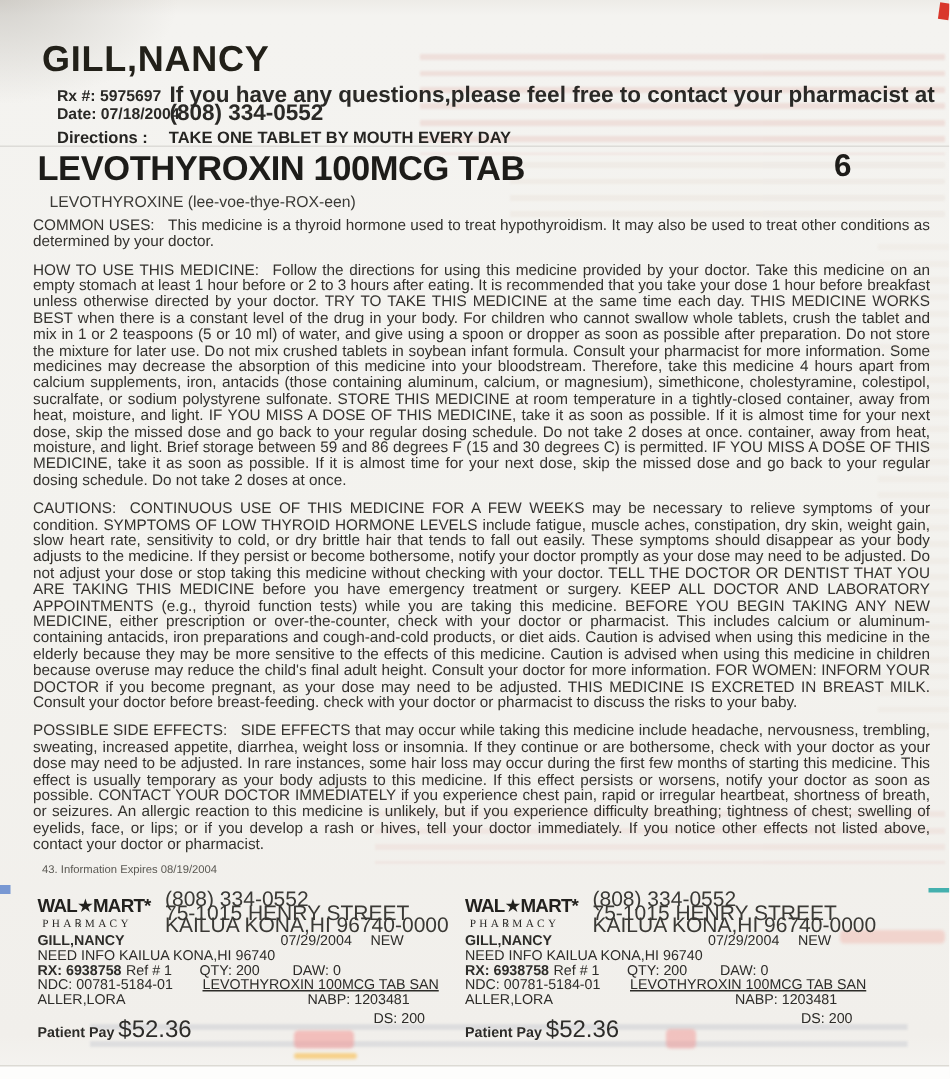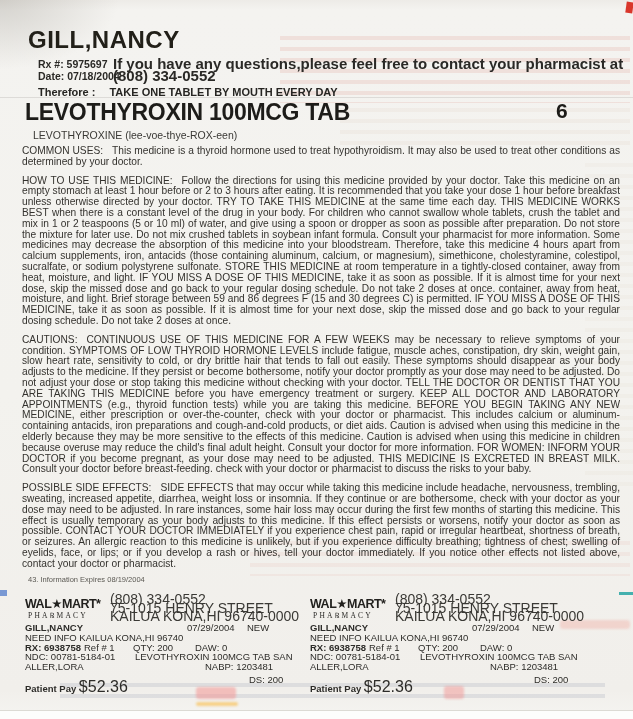--- a/index.html
+++ b/index.html
@@ -54,21 +54,21 @@
   .ph-label{position:absolute;top:595px;width:290px;height:95px;font-size:9.5px;color:#2d2c29;}
   .ph-label.left{left:25px;}
   .ph-label.right{left:310px;}
   .lab-head{position:relative;height:27px;}
   .logo{position:absolute;left:0;top:1px;width:66px;text-align:center;}
   .logo-top{font-size:12.5px;font-weight:700;letter-spacing:-.5px;color:#22211e;white-space:nowrap;}
   .logo-sub{font-family:"Liberation Serif","DejaVu Serif",serif;font-size:7.5px;letter-spacing:2.2px;color:#2a2926;margin-top:-1px;}
   .addr{position:absolute;left:85px;top:0;font-size:14px;line-height:8.5px;color:#3a3935;white-space:nowrap;}
   .lab-row{position:relative;height:9.8px;white-space:nowrap;}
   .lab-row span{position:absolute;top:0;}
-  .p0{left:0;} .p75{left:59px;} .p108{left:108px;} .p110{left:110px;}
+  .p0{left:0;} .p75{left:59px;} .p108{left:108px;} .p110{left:110px;text-decoration:underline;}
   .p162{left:162px;} .p170{left:170px;} .p172{left:172px;} .p180{left:180px;}
   .p222{left:222px;} .p225{left:224px;margin-top:32px;} .p238{left:238px;}
   .bold{font-weight:700;}
   .pay-row{position:relative;height:14px;margin-top:7px;}
   .pay-row .amount{font-size:16px;}
 </style>
 </head>
 <body>
 
 <div class="page">
@@ -93,21 +93,21 @@
   <div class="rx-block">
     <div>Rx #: 5975697</div>
     <div>Date: 07/18/2004</div>
   </div>
 
   <div class="questions-block">
     <div>If you have any questions,please feel free to contact your pharmacist at (808) 334-0552</div>
   </div>
 
   <div class="directions-row">
-    <span>Therefore :</span><span class="dir-value">TAKE ONE TABLET BY MOUTH EVERY DAY</span>
+    <span>Directions :</span><span class="dir-value">TAKE ONE TABLET BY MOUTH EVERY DAY</span>
   </div>
 
   <div class="drug-title">LEVOTHYROXIN 100MCG TAB</div>
   <div class="sheet-number">6</div>
   <div class="pronunciation">LEVOTHYROXINE (lee-voe-thye-ROX-een)</div>
 
   <div class="bodytext">
     <p><span class="sec-head">COMMON USES:</span><span>This medicine is a thyroid hormone used to treat hypothyroidism. It may also be used to treat other conditions as determined by your doctor.</span></p>
     <p><span class="sec-head">HOW TO USE THIS MEDICINE:</span><span>Follow the directions for using this medicine provided by your doctor. Take this medicine on an empty stomach at least 1 hour before or 2 to 3 hours after eating. It is recommended that you take your dose 1 hour before breakfast unless otherwise directed by your doctor. TRY TO TAKE THIS MEDICINE at the same time each day. THIS MEDICINE WORKS BEST when there is a constant level of the drug in your body. For children who cannot swallow whole tablets, crush the tablet and mix in 1 or 2 teaspoons (5 or 10 ml) of water, and give using a spoon or dropper as soon as possible after preparation. Do not store the mixture for later use. Do not mix crushed tablets in soybean infant formula. Consult your pharmacist for more information. Some medicines may decrease the absorption of this medicine into your bloodstream. Therefore, take this medicine 4 hours apart from calcium supplements, iron, antacids (those containing aluminum, calcium, or magnesium), simethicone, cholestyramine, colestipol, sucralfate, or sodium polystyrene sulfonate. STORE THIS MEDICINE at room temperature in a tightly-closed container, away from heat, moisture, and light. IF YOU MISS A DOSE OF THIS MEDICINE, take it as soon as possible. If it is almost time for your next dose, skip the missed dose and go back to your regular dosing schedule. Do not take 2 doses at once. container, away from heat, moisture, and light. Brief storage between 59 and 86 degrees F (15 and 30 degrees C) is permitted. IF YOU MISS A DOSE OF THIS MEDICINE, take it as soon as possible. If it is almost time for your next dose, skip the missed dose and go back to your regular dosing schedule. Do not take 2 doses at once.</span></p>
     <p><span class="sec-head">CAUTIONS:</span><span>CONTINUOUS USE OF THIS MEDICINE FOR A FEW WEEKS may be necessary to relieve symptoms of your condition. SYMPTOMS OF LOW THYROID HORMONE LEVELS include fatigue, muscle aches, constipation, dry skin, weight gain, slow heart rate, sensitivity to cold, or dry brittle hair that tends to fall out easily. These symptoms should disappear as your body adjusts to the medicine. If they persist or become bothersome, notify your doctor promptly as your dose may need to be adjusted. Do not adjust your dose or stop taking this medicine without checking with your doctor. TELL THE DOCTOR OR DENTIST THAT YOU ARE TAKING THIS MEDICINE before you have emergency treatment or surgery. KEEP ALL DOCTOR AND LABORATORY APPOINTMENTS (e.g., thyroid function tests) while you are taking this medicine. BEFORE YOU BEGIN TAKING ANY NEW MEDICINE, either prescription or over-the-counter, check with your doctor or pharmacist. This includes calcium or aluminum-containing antacids, iron preparations and cough-and-cold products, or diet aids. Caution is advised when using this medicine in the elderly because they may be more sensitive to the effects of this medicine. Caution is advised when using this medicine in children because overuse may reduce the child's final adult height. Consult your doctor for more information. FOR WOMEN: INFORM YOUR DOCTOR if you become pregnant, as your dose may need to be adjusted. THIS MEDICINE IS EXCRETED IN BREAST MILK. Consult your doctor before breast-feeding. check with your doctor or pharmacist to discuss the risks to your baby.</span></p>

